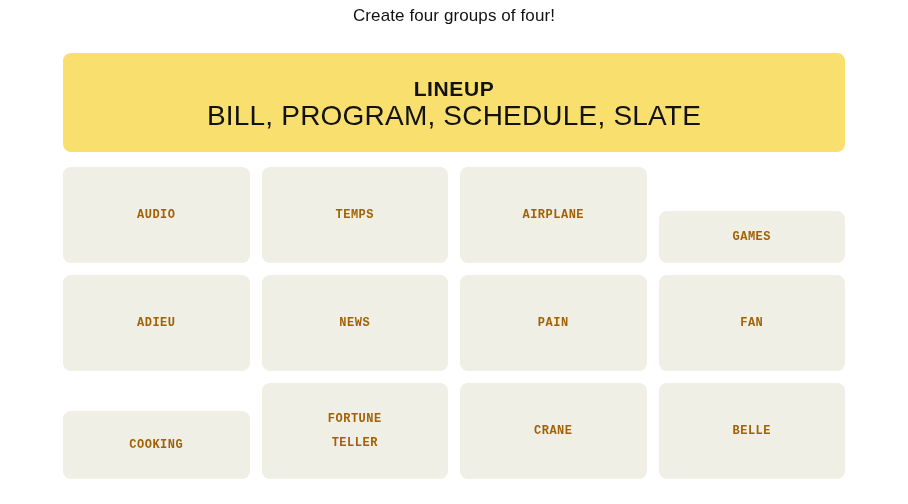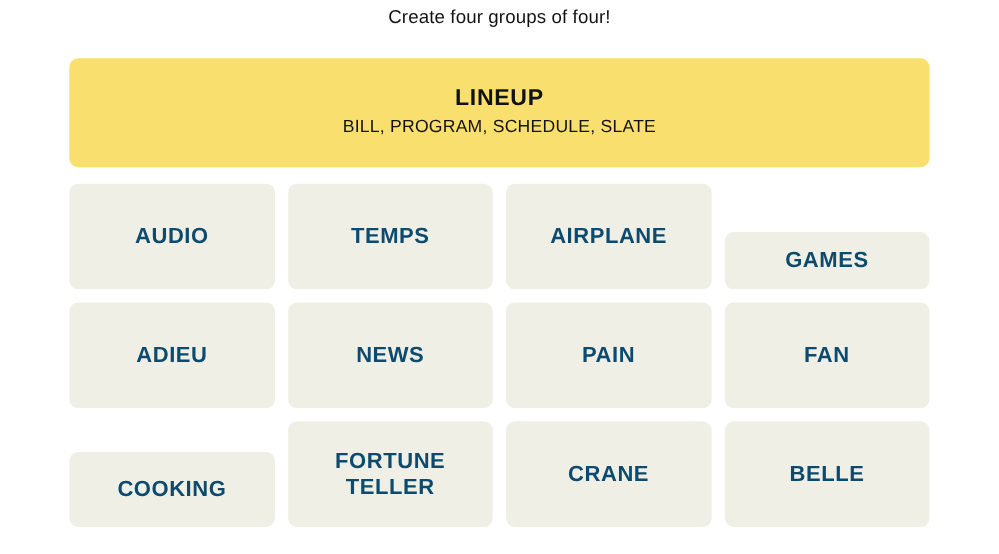--- a/index.html
+++ b/index.html
@@ -59,21 +59,21 @@
     font-size: 21px;
     letter-spacing: 0.6px;
     color: #121212;
     line-height: 27px;
     text-transform: uppercase;
     text-align: right;
   }
   .solved-members {
     font-family: "Liberation Sans Narrow", "Liberation Sans", sans-serif;
     font-weight: normal;
-    font-size: 16px;
+    font-size: 28px;
     letter-spacing: 0.2px;
     color: #121212;
     line-height: 28px;
     text-transform: uppercase;
   }
 
   
   .tile-grid {
     display: grid;
     grid-template-columns: repeat(4, 1fr);
@@ -87,25 +87,25 @@
     display: flex;
     align-items: center;
     justify-content: center;
     text-align: center;
     padding: 4px 6px;
     box-sizing: border-box;
     cursor: pointer;
     user-select: none;
   }
   .tile-label {
-    font-family: Liberation Sans, sans-serif;
+    font-family: Liberation Mono, monospace;
     font-weight: bold;
-    font-size: 20px;
+    font-size: 12px;
     letter-spacing: 0.5px;
-    color: #0c4a6e;
+    color: #a16207;
     line-height: 24px;
     text-transform: uppercase;
     white-space: pre-line;
   }
 </style>
 </head>
 <body style="background: rgb(255, 255, 255);">
 
 <div class="game">
 

